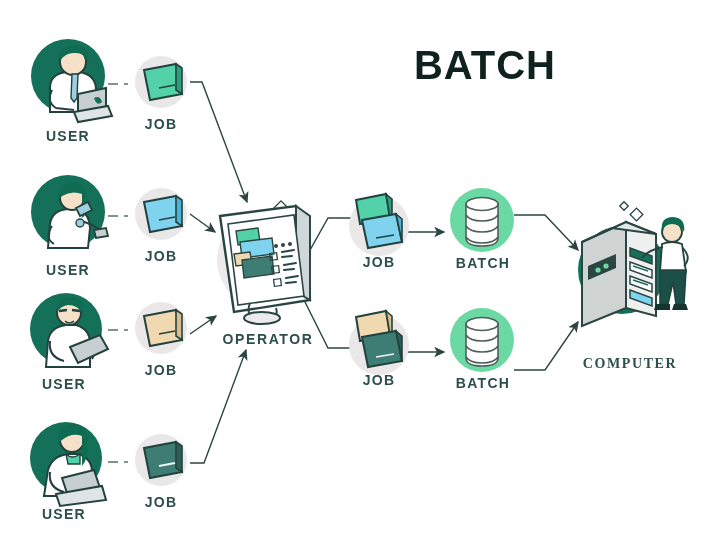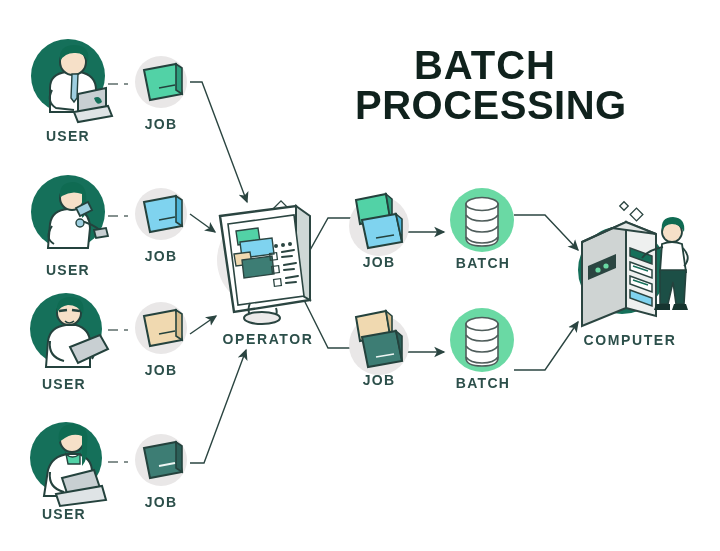--- a/index.html
+++ b/index.html
@@ -16,21 +16,20 @@
   .title .l2{font-size:40px;display:block;letter-spacing:0.5px;}
   svg{display:block;overflow:visible;}
 </style>
 </head>
 <body>
 
 <div id="stage">
 
   <div class="title" style="left:355px;top:45px;width:260px;">
     <span class="l1">BATCH</span>
-    <span class="l2">PROCESSING</span>
   </div>
 
   <svg class="node" style="left:0;top:0;" width="720" height="551">
     <defs>
       <marker id="ah" markerWidth="9" markerHeight="9" refX="7" refY="4.5" orient="auto">
         <path d="M0,0.8 L8,4.5 L0,8.2 L2,4.5 Z" fill="#2b4541"></path>
       </marker>
     </defs>
     <g stroke="#5d6d6b" stroke-width="1.5" fill="none">
 
@@ -282,15 +281,15 @@
 
     <circle cx="112" cy="32" r="10" fill="#f6e0c8" stroke="#24423d" stroke-width="1.8"></circle>
     <path d="M102,31 Q100,17 113,17 Q126,18 124,32 Q120,24 112,24 Q105,24 102,31Z" fill="#0f6b52"></path>
     <path d="M102,44 Q112,40 122,44 L126,72 L100,72 Z" fill="#ffffff" stroke="#24423d" stroke-width="1.8"></path>
     <path d="M103,47 Q88,50 82,58" fill="none" stroke="#24423d" stroke-width="1.8"></path>
     <path d="M123,48 Q132,58 124,66" fill="none" stroke="#24423d" stroke-width="1.8"></path>
     <path d="M100,70 L126,70 L124,104 L116,104 L113,82 L108,104 L100,104 Z" fill="#1c4f46" stroke="#24423d" stroke-width="1.6"></path>
     <path d="M96,104 L110,104 L110,110 L94,110 Z" fill="#16342f"></path>
     <path d="M114,104 L126,104 L128,110 L112,110 Z" fill="#16342f"></path>
   </svg>
-  <div class="label" style="left:560px;top:332px;width:140px;letter-spacing:1.6px;">COMPUTER</div>
+  <div class="label" style="left:560px;top:356px;width:140px;letter-spacing:1.6px;font-family:Liberation Serif, serif;">COMPUTER</div>
 
 </div>
 
 </body></html>

